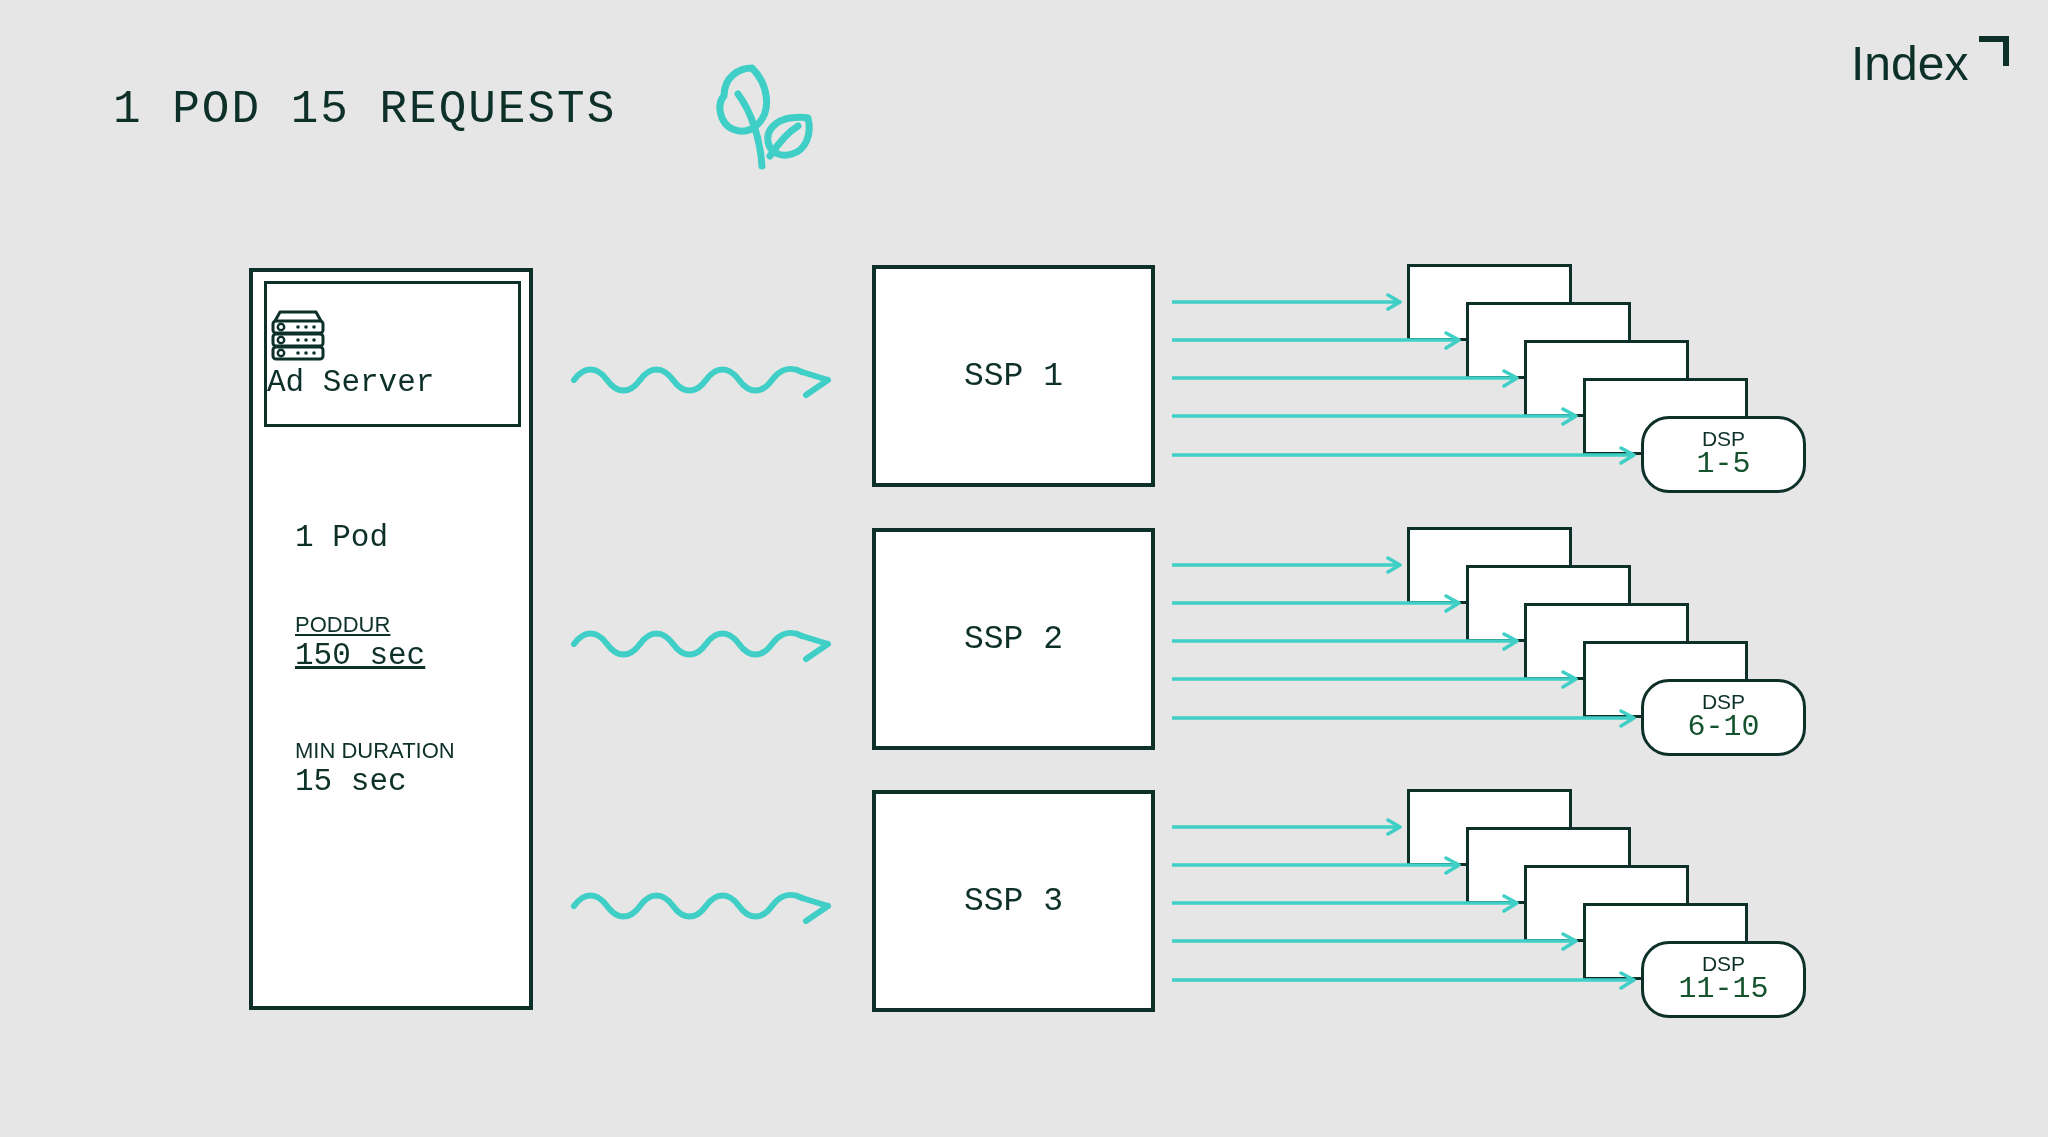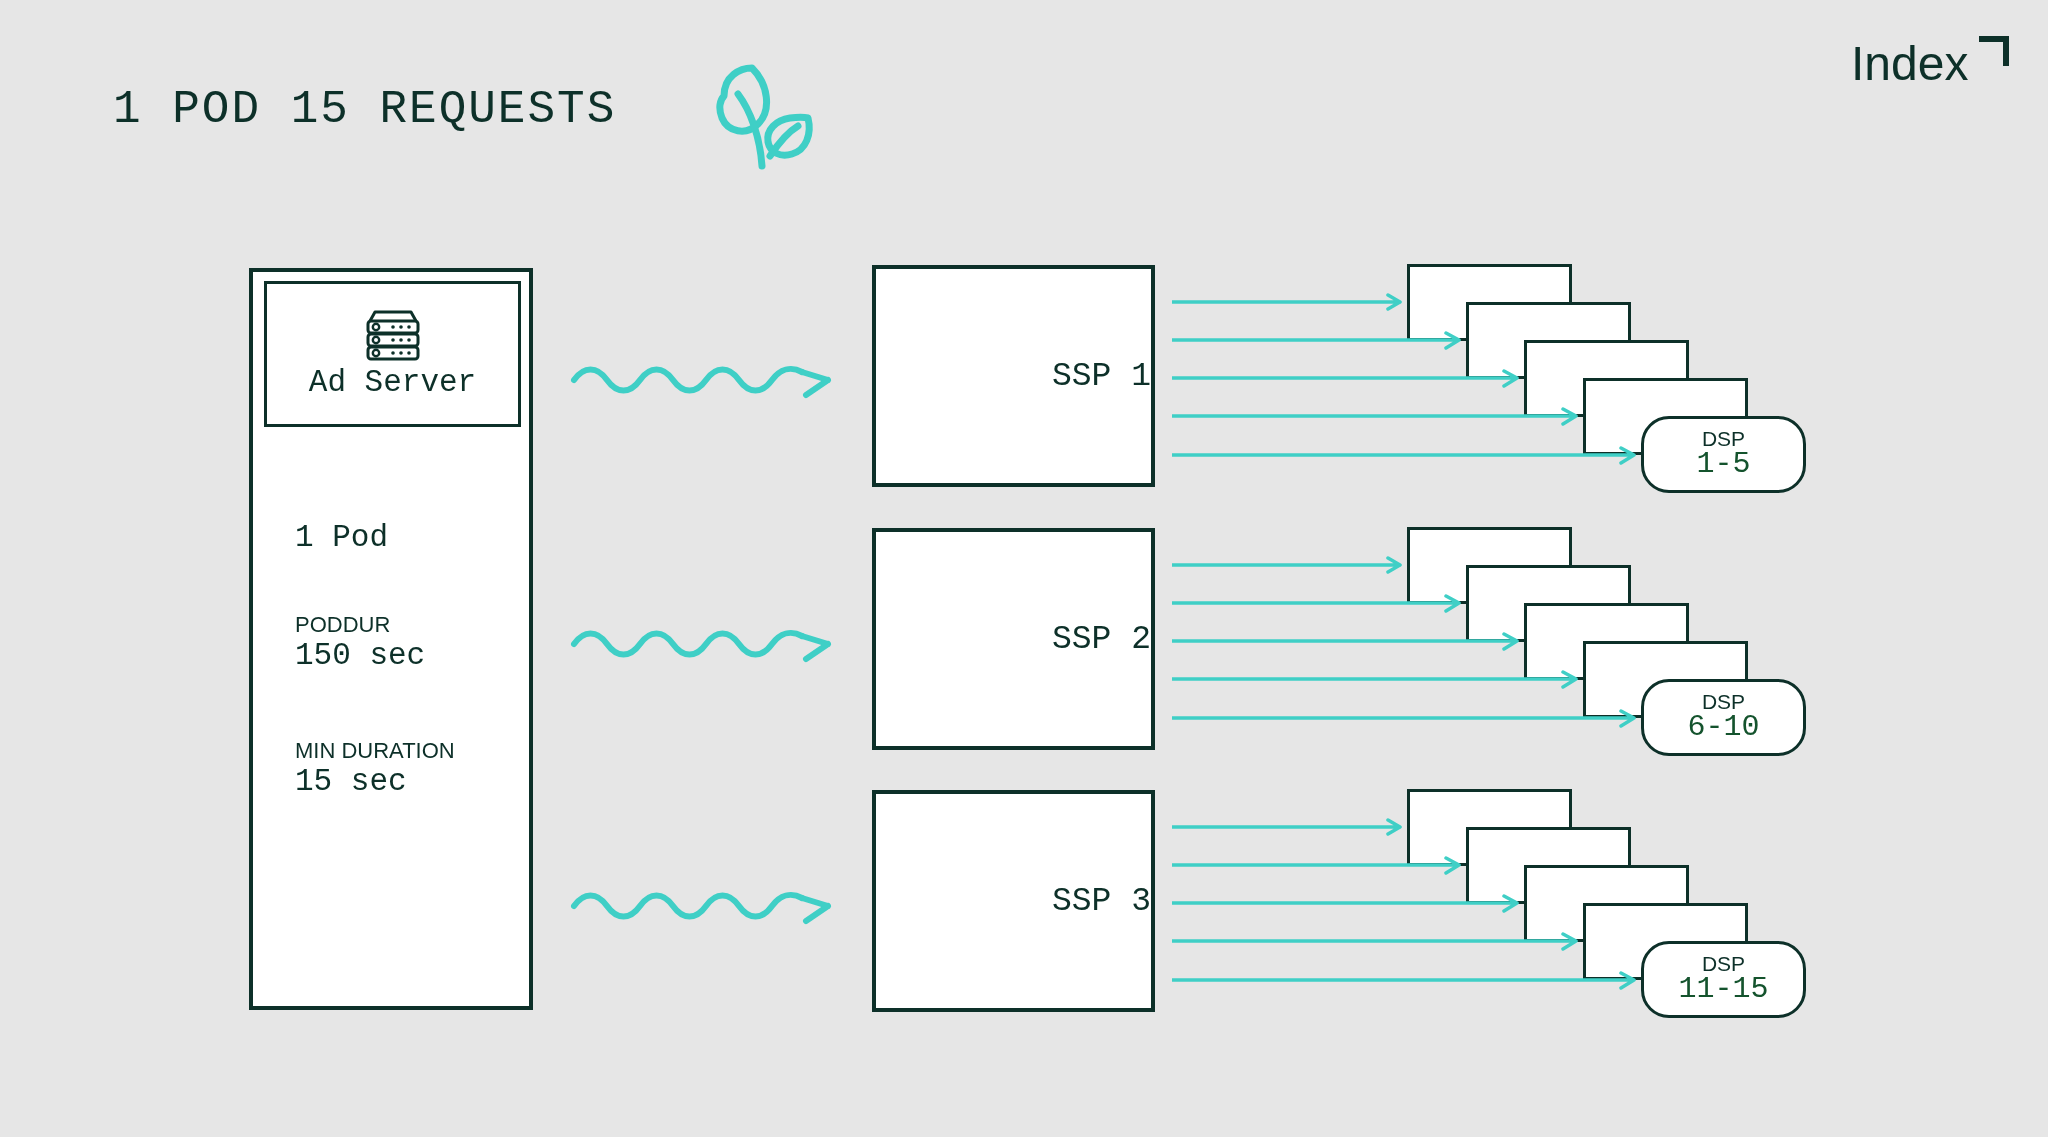--- a/index.html
+++ b/index.html
@@ -57,21 +57,21 @@
     position: absolute;
     left: 264px;
     top: 281px;
     width: 257px;
     height: 146px;
     background: #ffffff;
     border: 3px solid #0d3029;
     box-sizing: border-box;
     display: flex;
     flex-direction: column;
-    align-items: center;
+    align-items: flex-start;
     justify-content: center;
   }
   #server-icon { width: 62px; height: 52px; display:block; }
   #ad-server-label {
     font-family: "Liberation Mono", monospace;
     font-size: 31px;
     color: #0d3029;
     margin-top: 4px;
     white-space: nowrap;
   }
@@ -85,35 +85,35 @@
     display: block;
   }
   .pod-stat-value {
     font-family: "Liberation Mono", monospace;
     font-size: 31px;
     color: #0d3029;
     display: block;
     white-space: nowrap;
   }
   #pod-stat-0 { top: 520px; }
-  #pod-stat-1 { top: 612px; }
+  #pod-stat-1 { top: 612px; text-decoration: underline; }
   #pod-stat-2 { top: 738px; }
 
   
   .ssp-box {
     position: absolute;
     left: 872px;
     width: 283px;
     height: 222px;
     background: #ffffff;
     border: 4px solid #0d3029;
     box-sizing: border-box;
     display: flex;
     align-items: center;
-    justify-content: flex-end;
+    justify-content: center;
     font-family: "Liberation Mono", monospace;
     font-size: 33px;
     color: #0d3029;
   }
   #ssp-box-0 { top: 265px; }
   #ssp-box-1 { top: 528px; }
   #ssp-box-2 { top: 790px; }
 
   
   .wave-arrow { position: absolute; left: 570px; width: 285px; height: 60px; }

